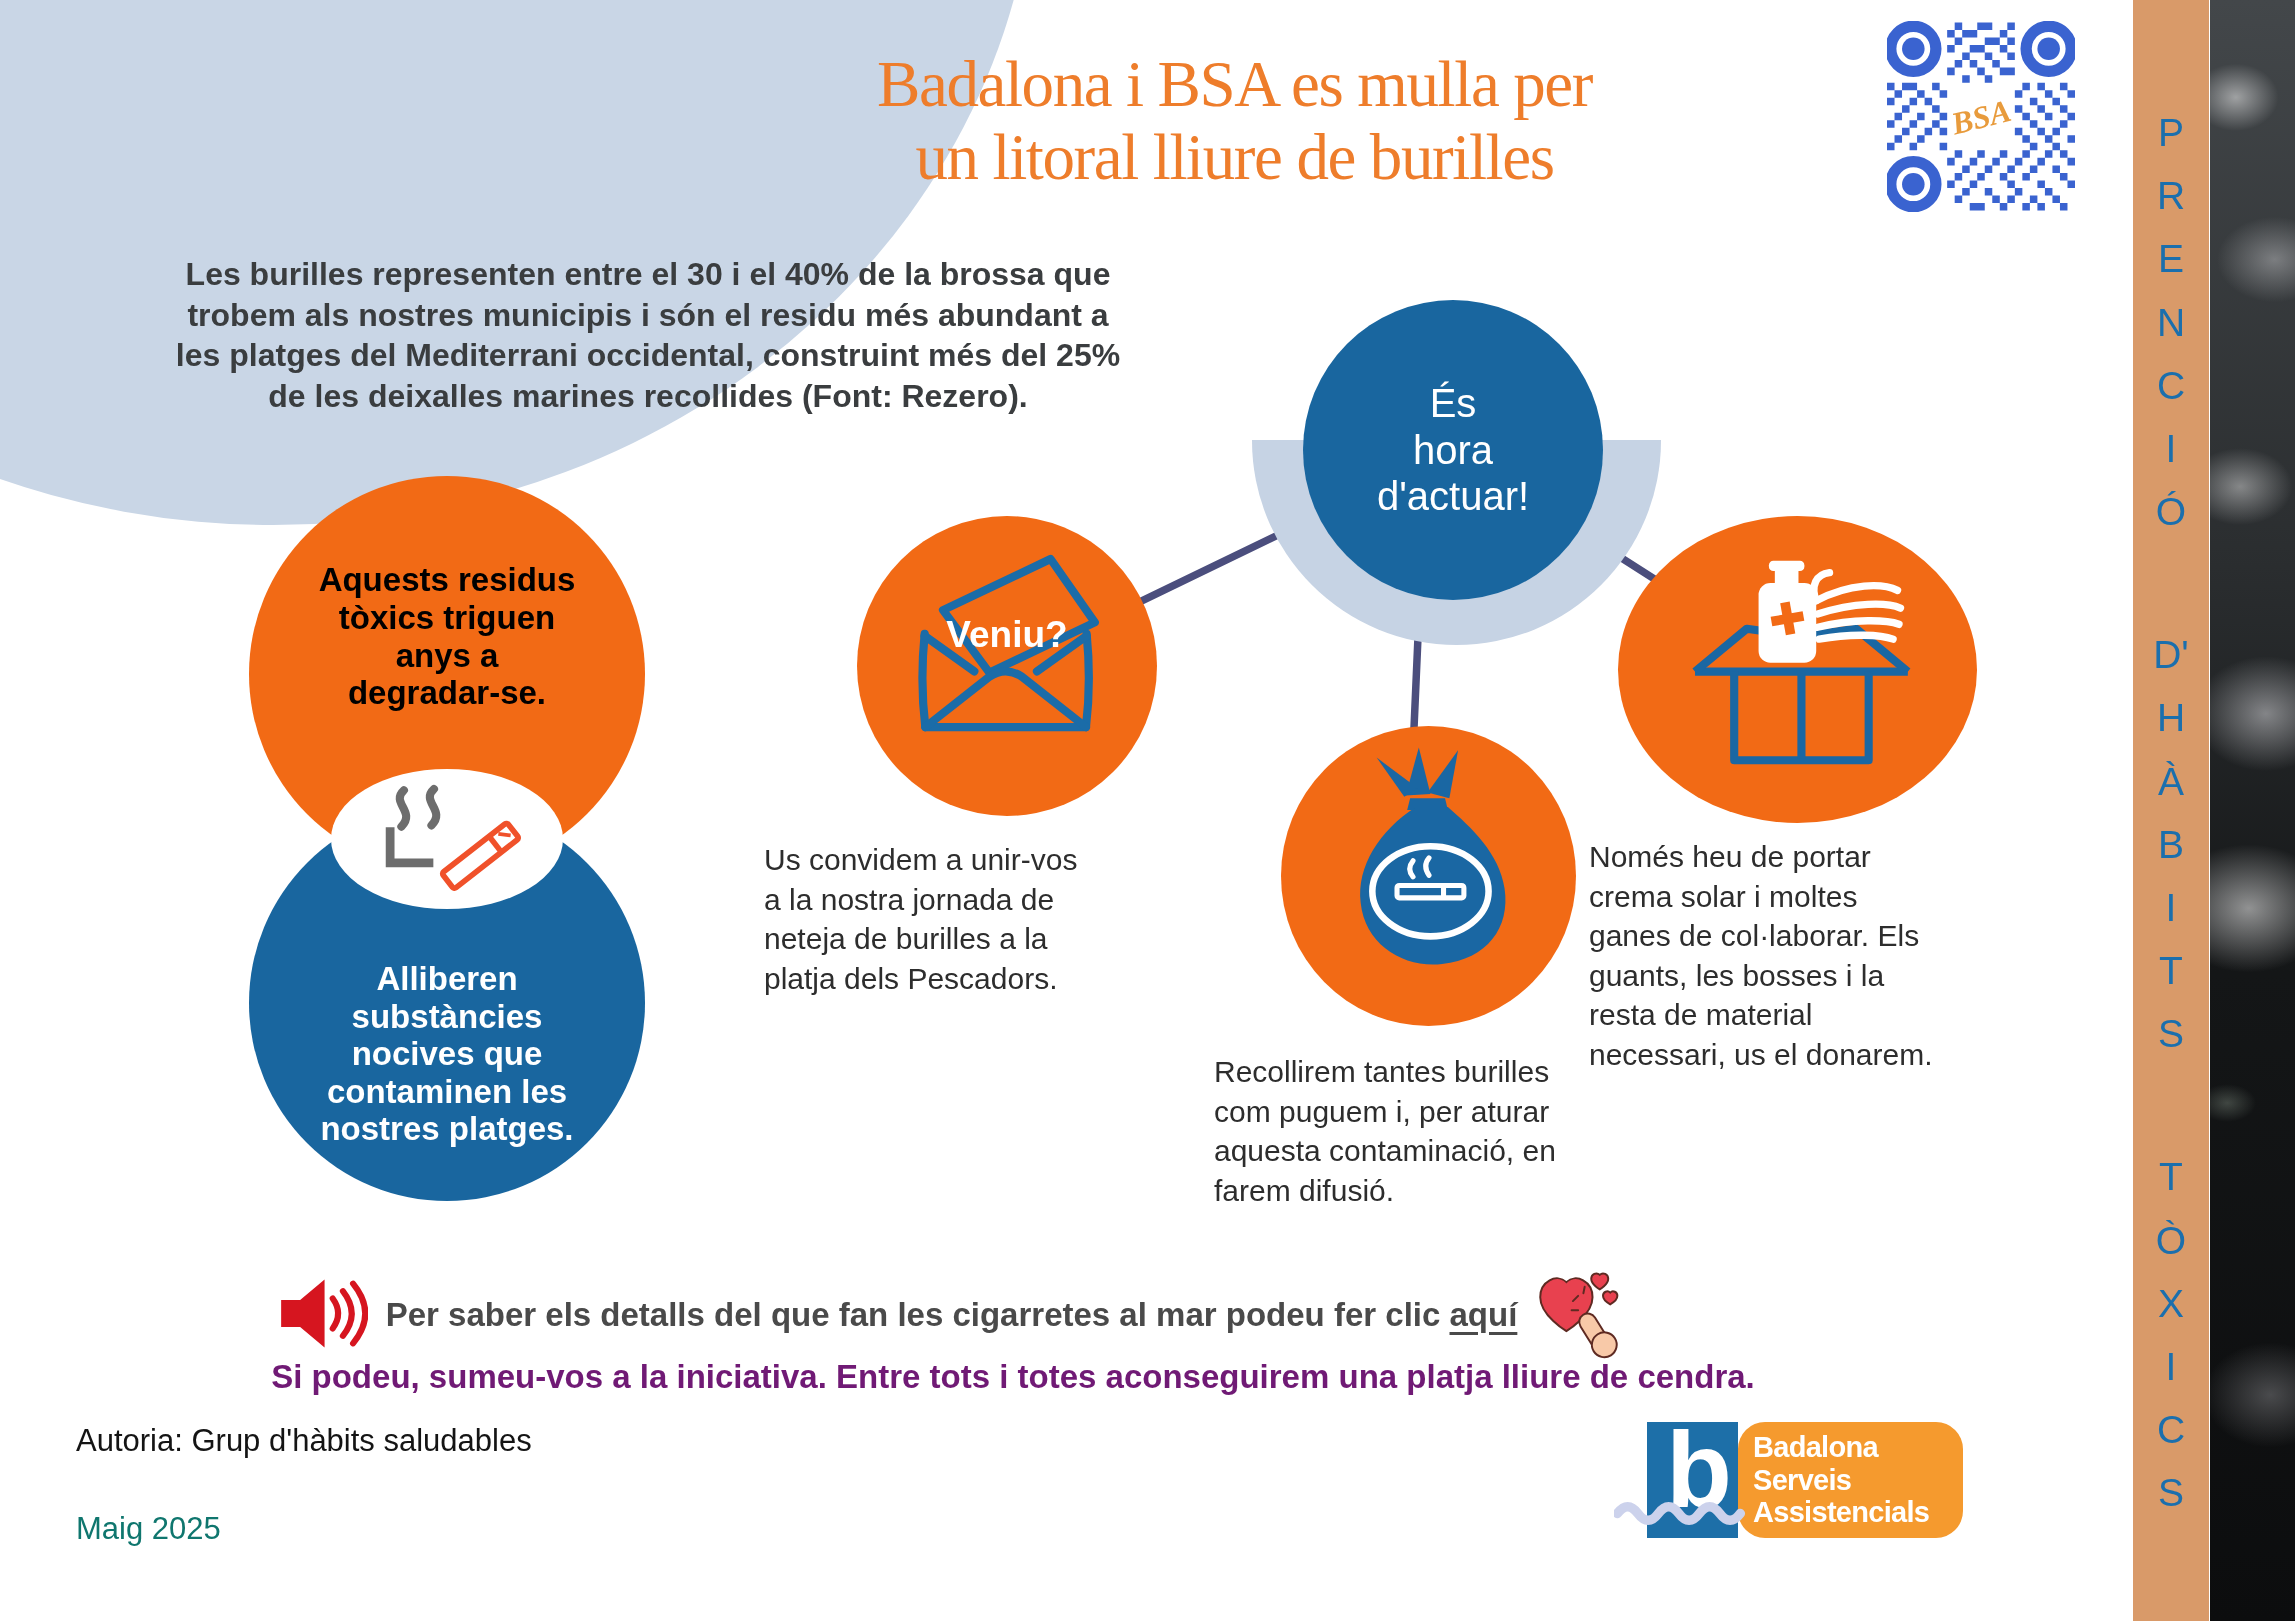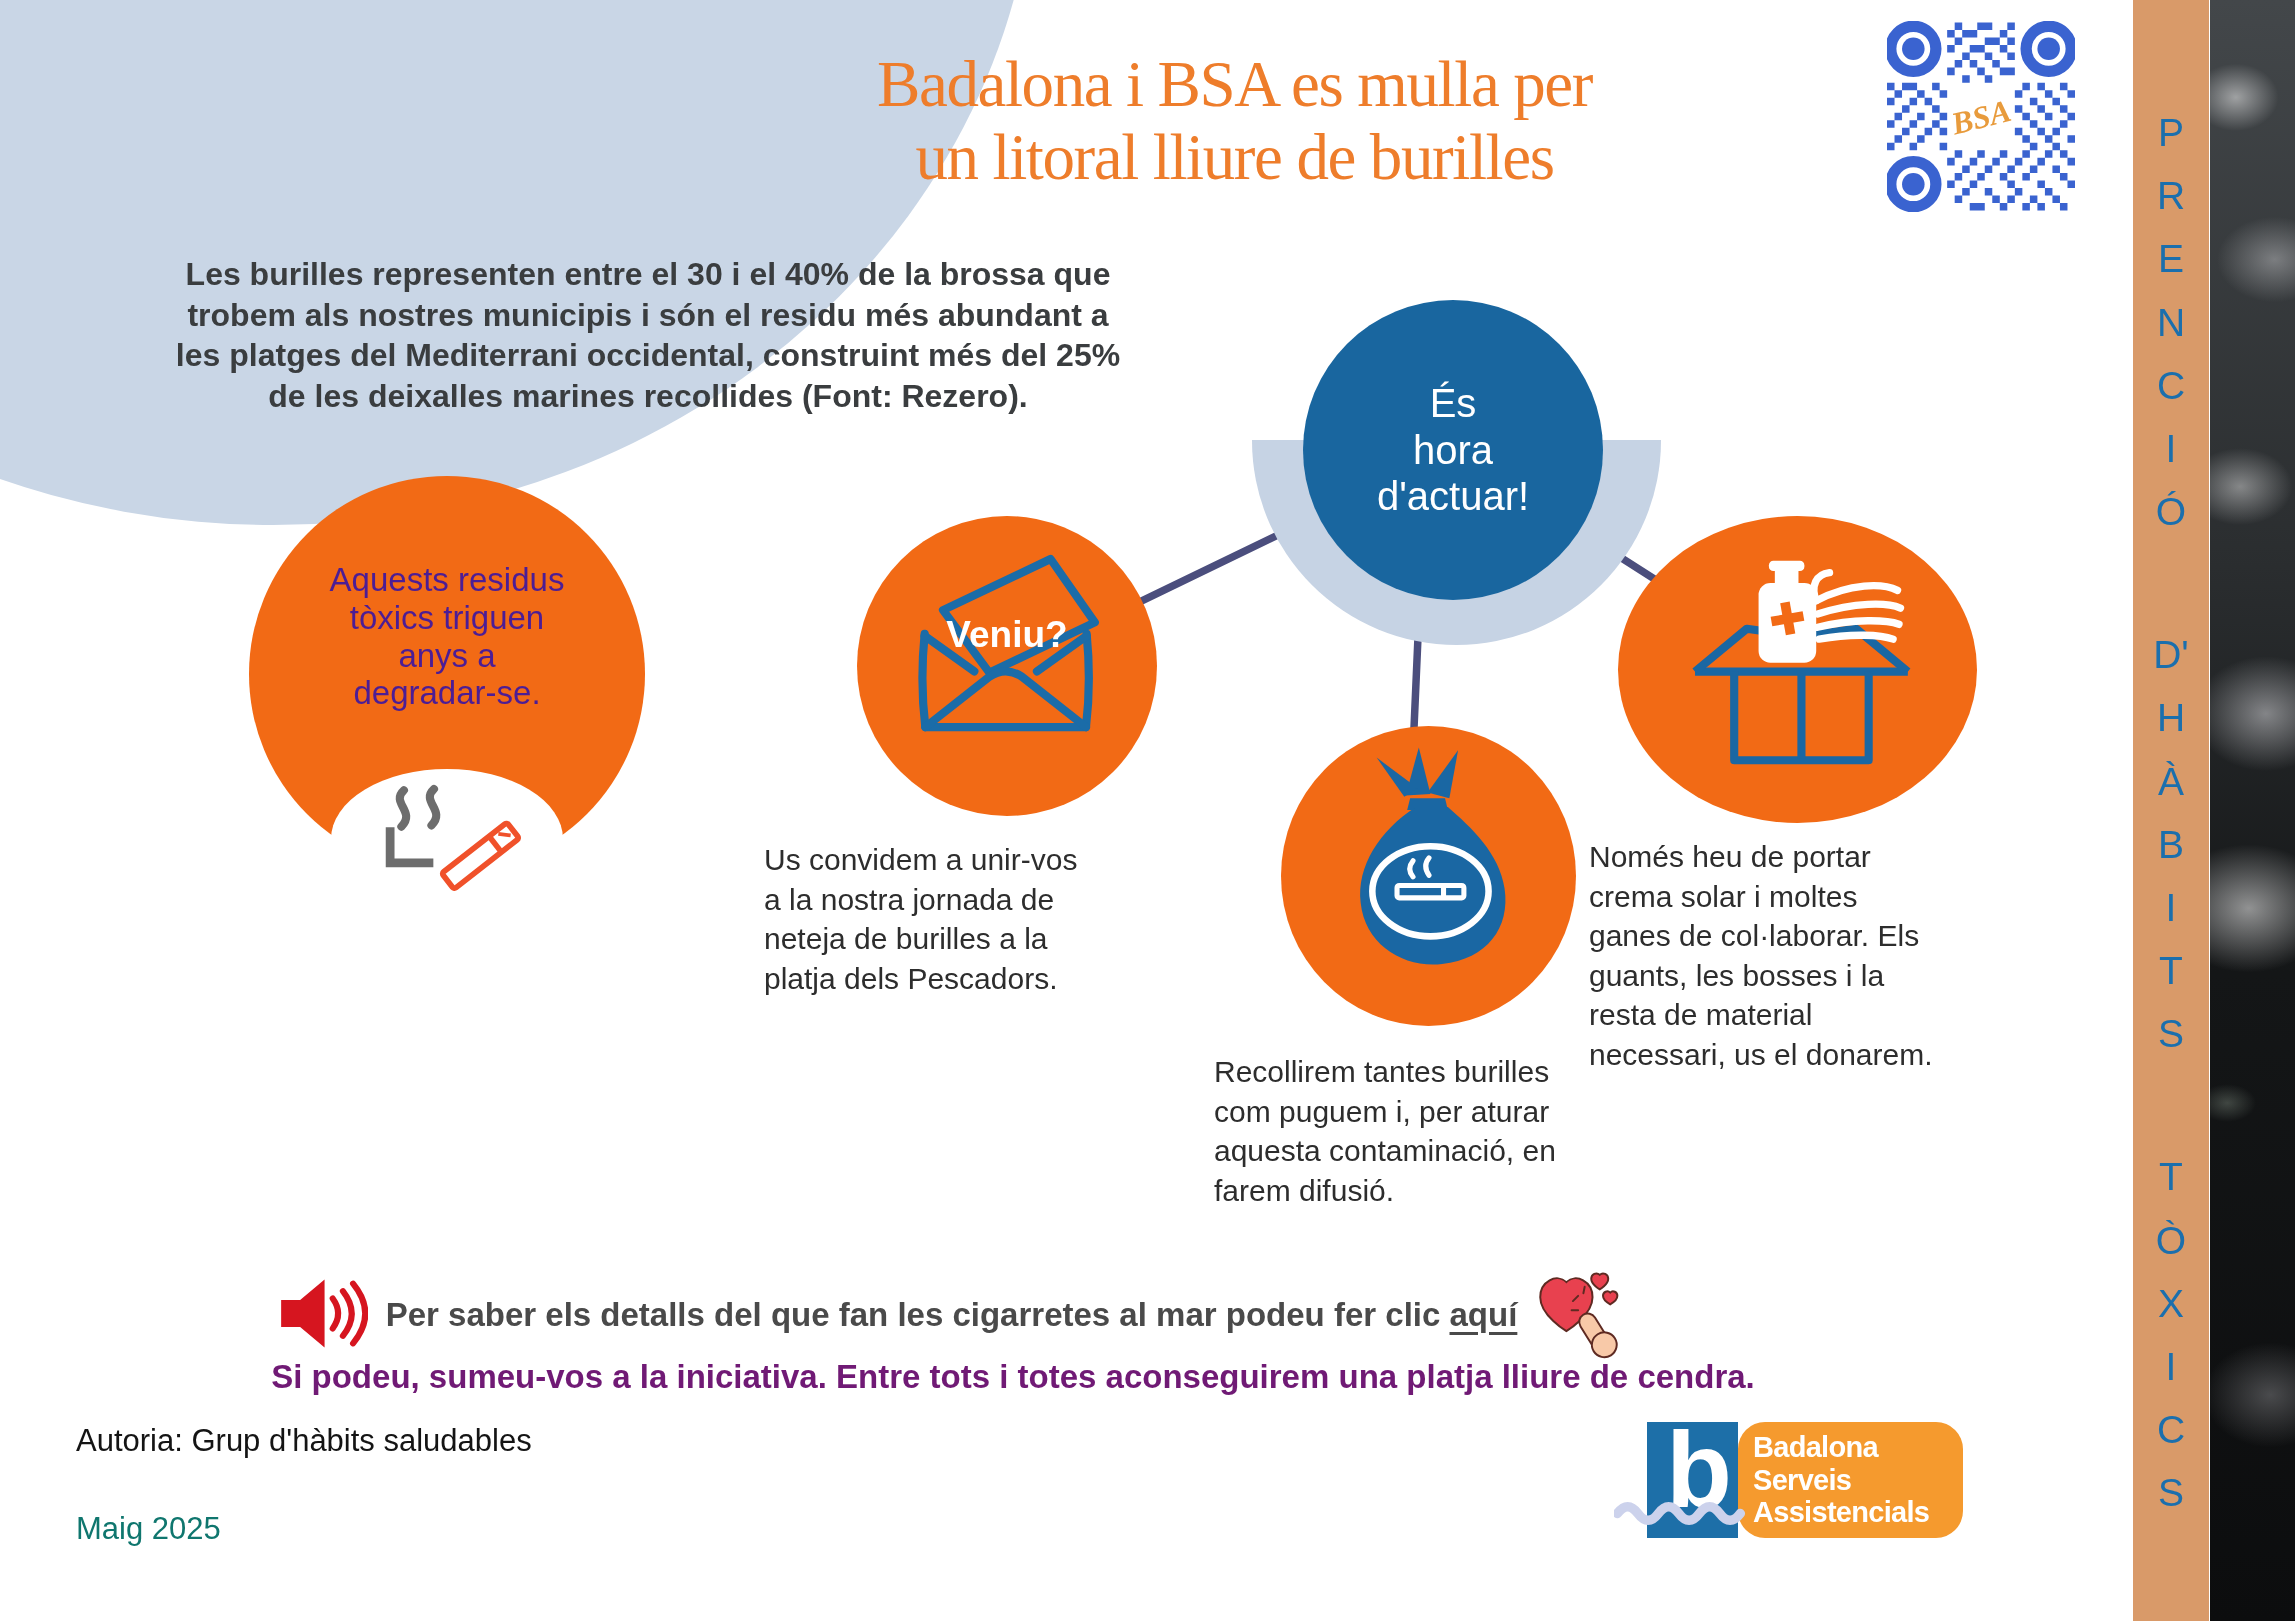--- a/index.html
+++ b/index.html
@@ -43,21 +43,21 @@
 
   
   .lines-svg{left:0;top:0;width:2295px;height:1622px;z-index:2;pointer-events:none;}
   .semi{left:1252px;top:440px;width:409px;height:205px;background:#c6d3e4;
         border-radius:0 0 205px 205px;z-index:2;}
   .circle{border-radius:50%;display:flex;align-items:center;justify-content:center;
           text-align:center;z-index:3;box-sizing:border-box;}
   .cta{left:1303px;top:300px;width:300px;height:300px;background:#19669f;
        color:#fff;font-weight:normal;font-size:40px;line-height:1.16;}
   .c-orange-left{left:249px;top:476px;width:396px;height:396px;background:#f26a15;
-       color:#4c1d95;font-weight:normal;font-size:33px;line-height:1.14;padding-bottom:75px;}
+       color:#000000;font-weight:bold;font-size:33px;line-height:1.14;padding-bottom:75px;}
   .c-blue-left{left:249px;top:805px;width:396px;height:396px;background:#19669f;
        color:#fff;font-weight:bold;font-size:33px;line-height:1.14;padding-top:102px;}
   .lens{left:331px;top:769px;width:232px;height:140px;border-radius:50%;background:#fff;z-index:4;}
   .cig-icon{left:344px;top:779px;z-index:5;}
 
   .c-envelope{left:857px;top:516px;width:300px;height:300px;background:#f26a15;}
   .envelope-svg{left:887px;top:542px;z-index:4;}
   .veniu{left:857px;top:614px;width:300px;text-align:center;color:#fff;font-weight:bold;
          font-size:37px;z-index:5;}
   .c-bag{left:1281px;top:726px;width:295px;height:300px;background:#f26a15;}
@@ -171,20 +171,25 @@
 
   <div class="abs semi"></div>
   <div class="abs circle cta pre">És
 hora
 d'actuar!</div>
 
   <div class="abs circle c-orange-left pre">Aquests residus
 tòxics triguen
 anys a
 degradar-se.</div>
+  <div class="abs circle c-blue-left pre">Alliberen
+substàncies
+nocives que
+contaminen les
+nostres platges.</div>
   <div class="abs lens"></div>
   <div class="abs cig-icon">
     <svg width="205" height="119" viewBox="0 0 320 190">
       <path d="M92 18 C70 38 112 52 88 76" fill="none" stroke="#6d6d6d" stroke-width="13" stroke-linecap="round"></path>
       <path d="M140 16 C118 36 160 50 136 74" fill="none" stroke="#6d6d6d" stroke-width="13" stroke-linecap="round"></path>
       <path d="M70 84 L70 134 L132 134" fill="none" stroke="#6d6d6d" stroke-width="14" stroke-linecap="square"></path>
       <g transform="rotate(-38 215 122)">
         <rect x="148" y="106" width="132" height="32" rx="4" fill="#fff" stroke="#f0512a" stroke-width="9"></rect>
         <line x1="244" y1="106" x2="244" y2="138" stroke="#f0512a" stroke-width="9"></line>
         <line x1="258" y1="112" x2="272" y2="126" stroke="#f0512a" stroke-width="6"></line>

